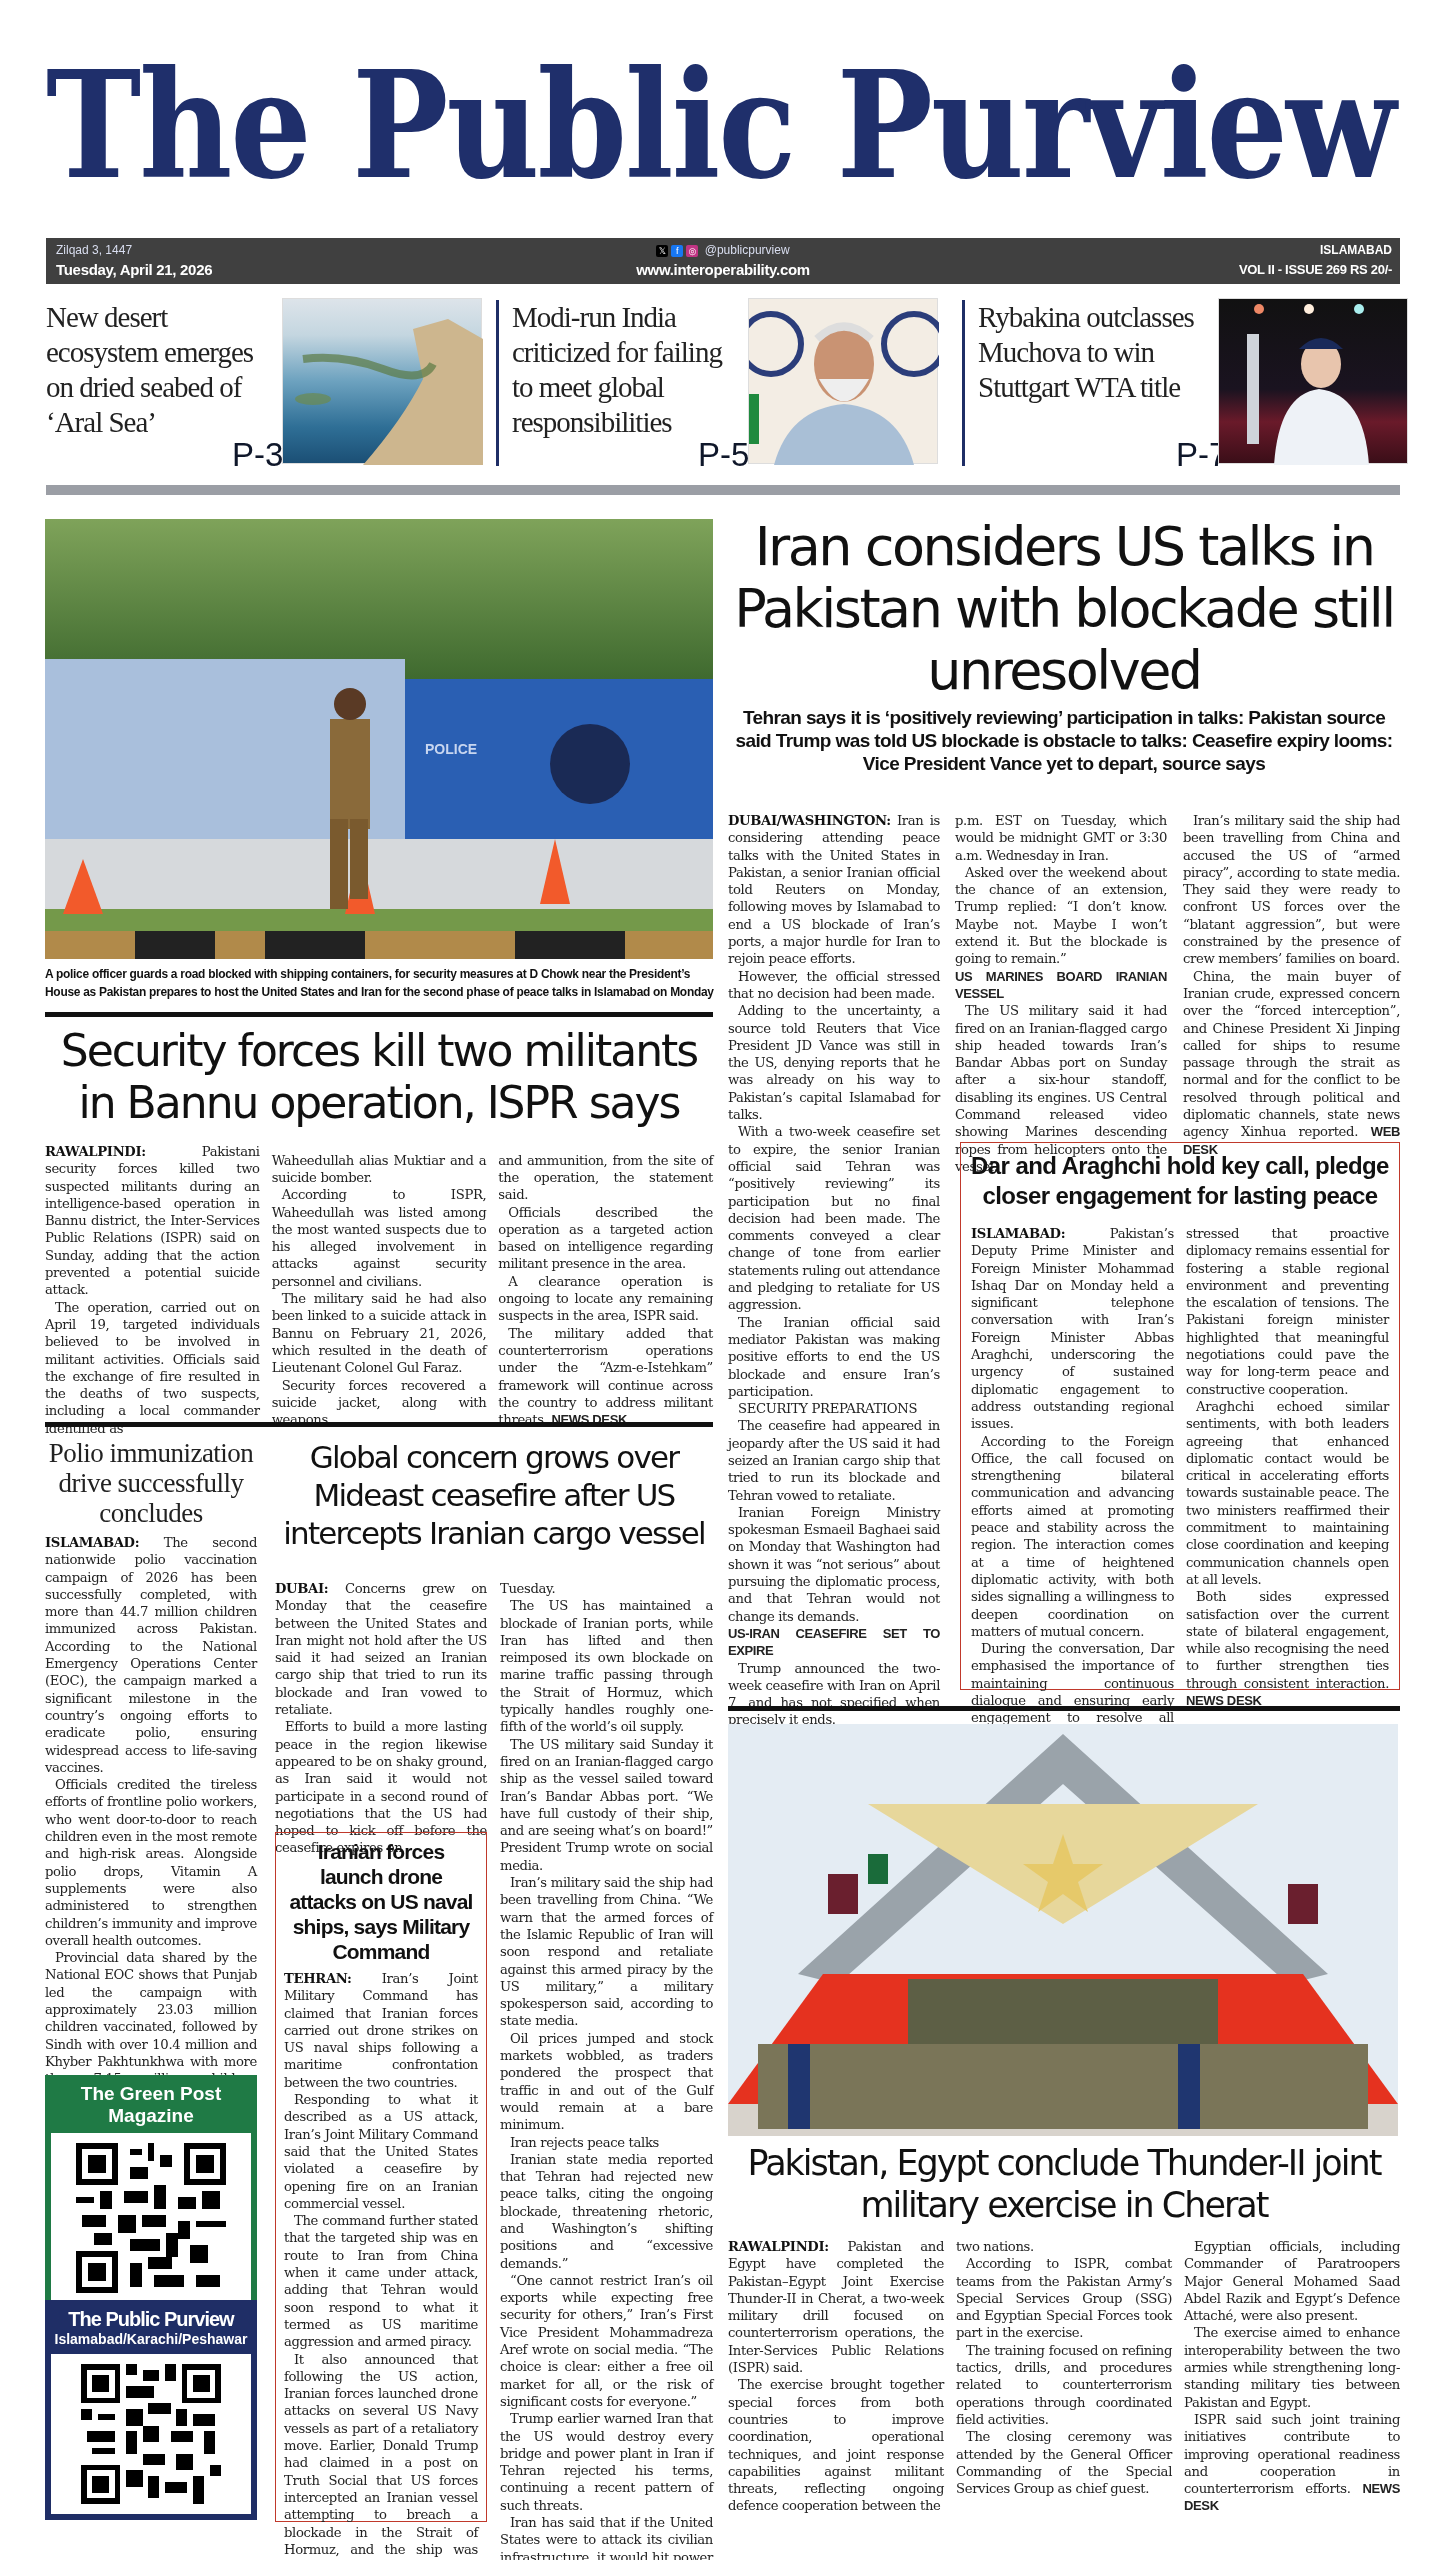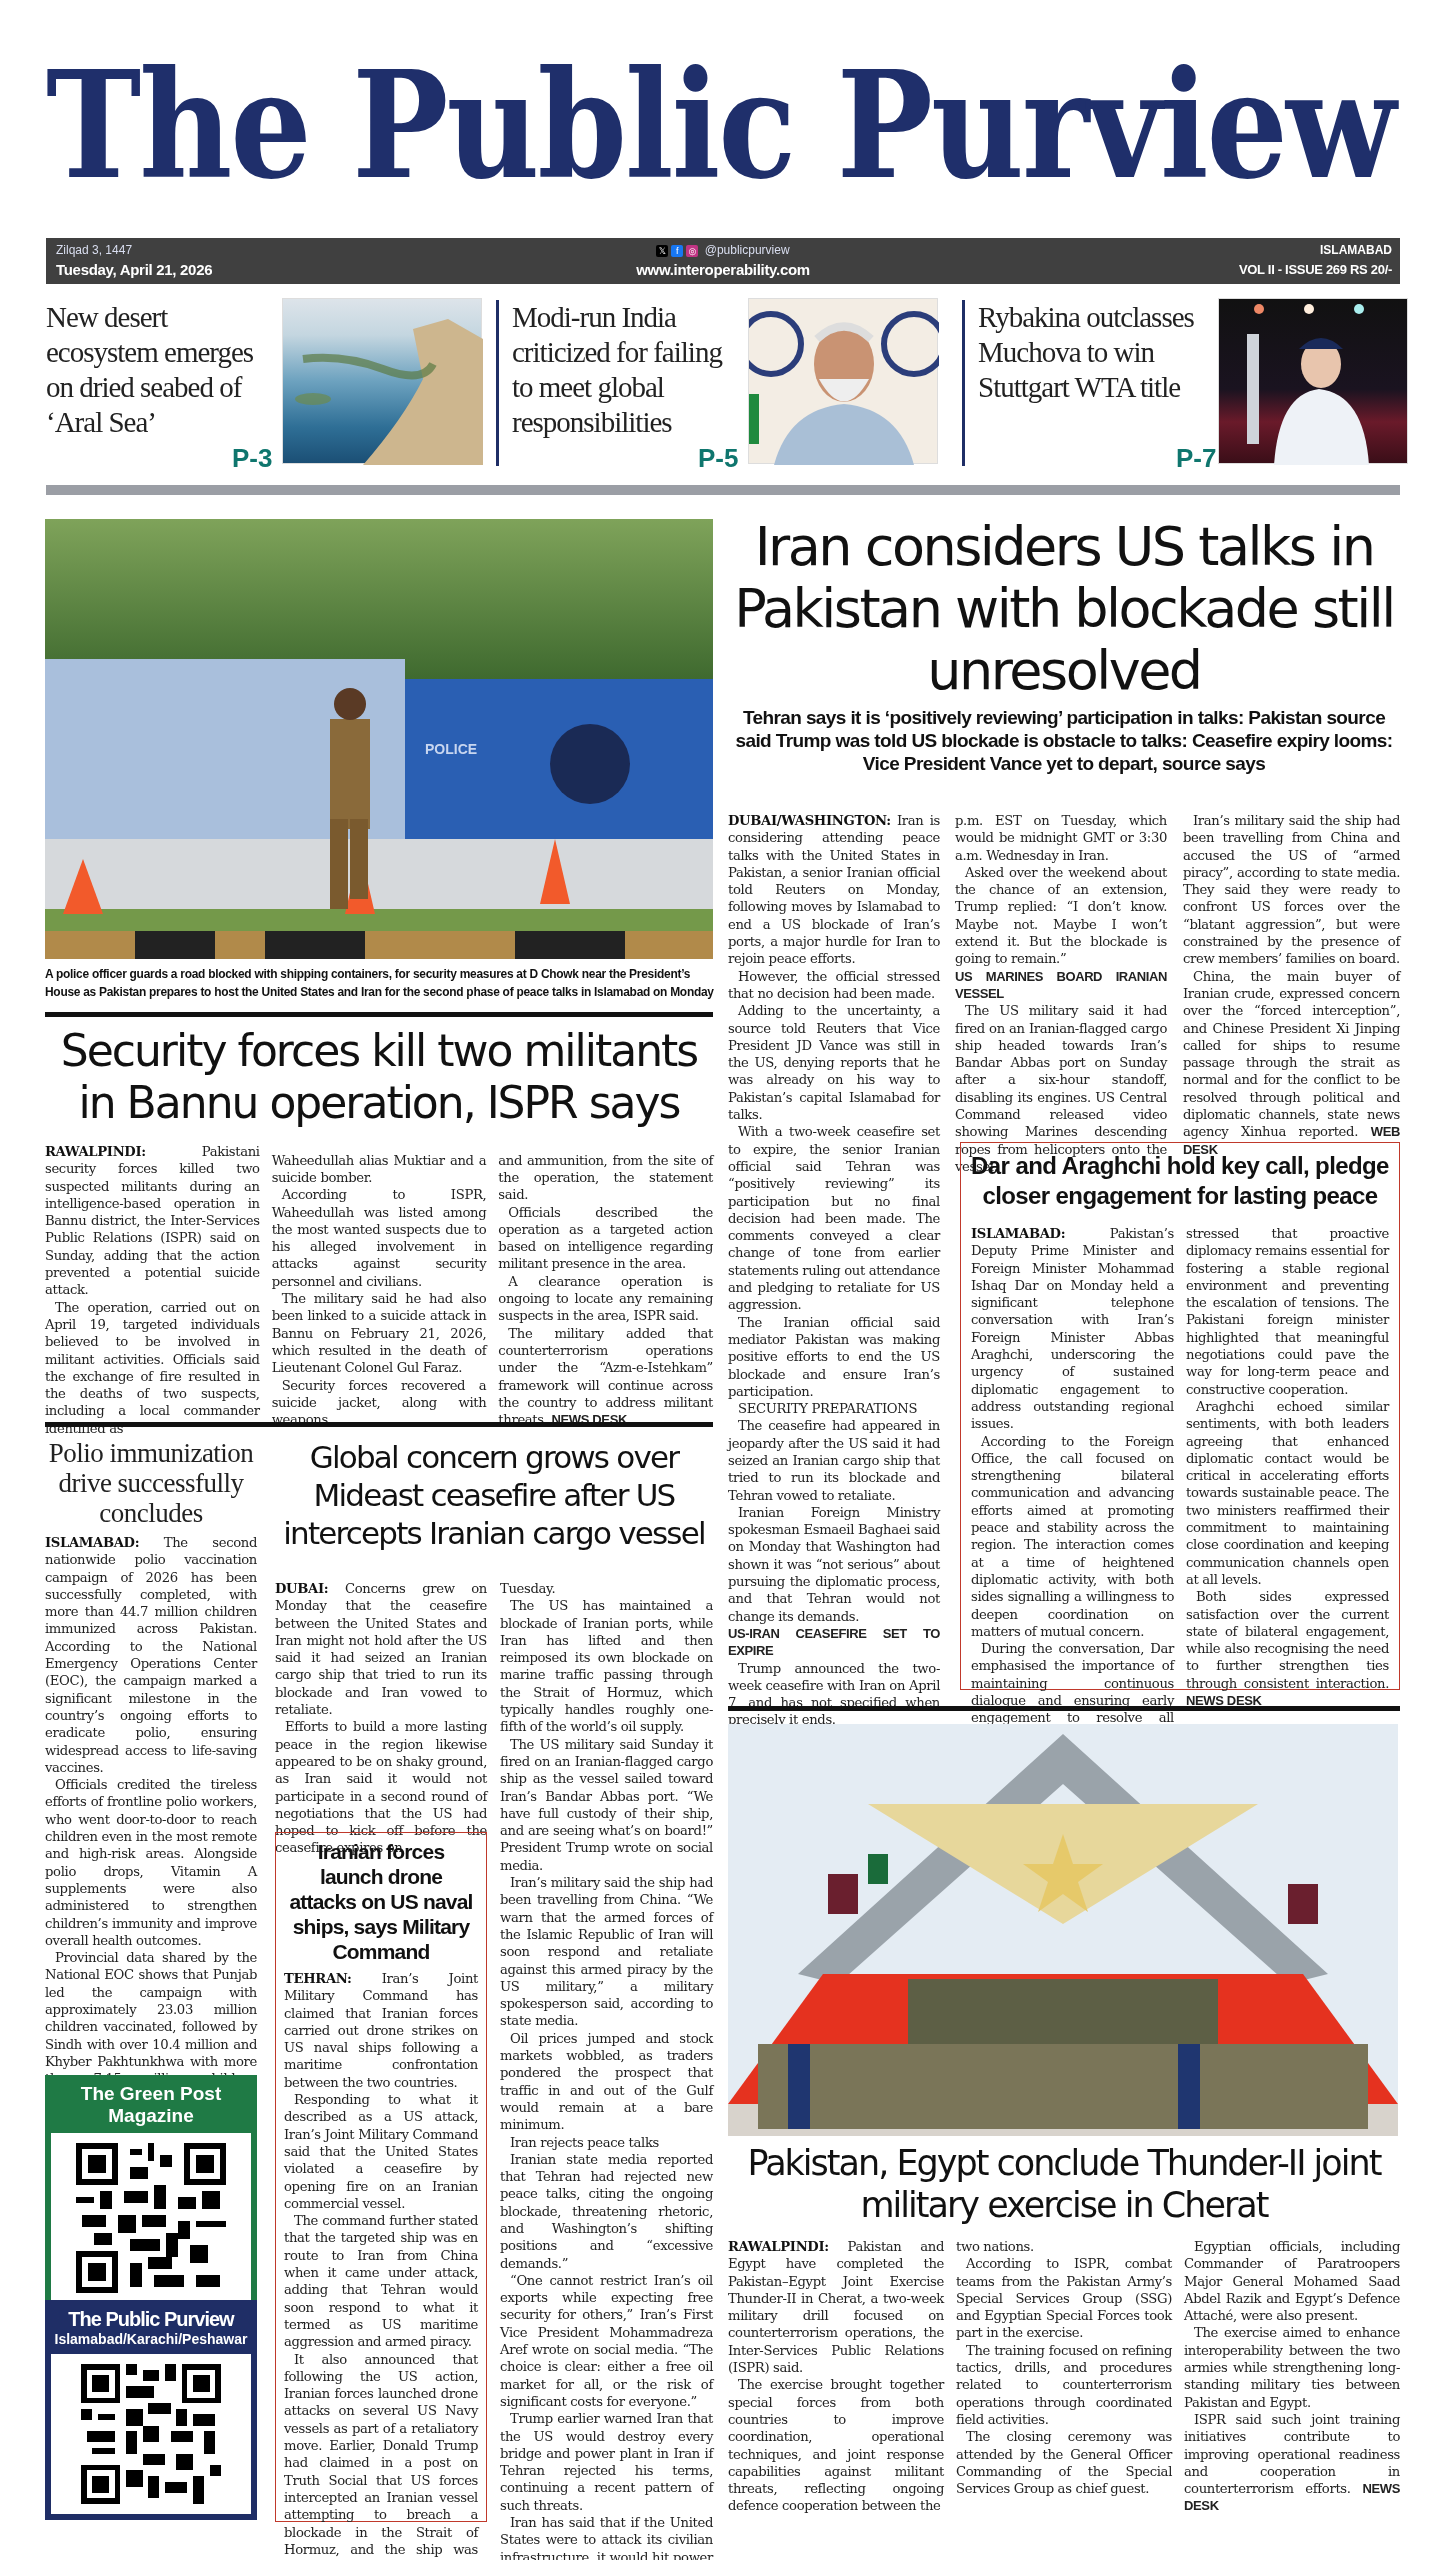--- a/index.html
+++ b/index.html
@@ -17,21 +17,21 @@
   .infobar .right { position: absolute; right: 8px; top: 3px; text-align: right; line-height: 19px; }
   .ib-small { font-size: 12px; color: #d9def0; }
   .ib-big { font-size: 15px; font-weight: bold; letter-spacing: -0.3px; }
   .social { display: inline-flex; gap: 3px; vertical-align: middle; margin-right: 3px; }
   .social span { display: inline-block; width: 12px; height: 12px; font-size: 9px; line-height: 12px; text-align: center; color: #fff; border-radius: 2px; }
 
   
   .teasers { left: 46px; top: 298px; width: 1354px; height: 178px; }
   .teaser { position: absolute; top: 0; height: 178px; }
   .teaser-text { position: absolute; left: 0; top: 2px; font-family: "Liberation Serif", serif; font-size: 29px; line-height: 35px; color: #222; letter-spacing: -1px; }
-  .teaser-page { position: absolute; font-family: "Liberation Sans", sans-serif; font-weight: bold; color: #0f766e; font-size: 26px; bottom: 2px; }
+  .teaser-page { position: absolute; font-family: "Liberation Sans", sans-serif; font-weight: normal; color: #0f172a; font-size: 33px; bottom: 2px; }
   .teaser-img { position: absolute; top: 0; height: 166px; border: 1px solid #ddd; }
   .teaser-div { position: absolute; top: 2px; width: 3px; height: 166px; background: #1f2e66; }
 
   .grey-rule { left: 46px; top: 485px; width: 1354px; height: 10px; background: #9b9ea5; }
 
   
   .lead-photo { left: 45px; top: 519px; width: 668px; height: 440px; overflow: hidden; }
   .caption { left: 45px; top: 965px; width: 670px; font-family: "Liberation Sans", sans-serif; font-weight: bold; font-size: 13px; line-height: 18px; letter-spacing: -0.3px; transform: scaleX(0.92); transform-origin: left; white-space: nowrap; }
   .rule-black { background: #111; height: 5px; }
 

